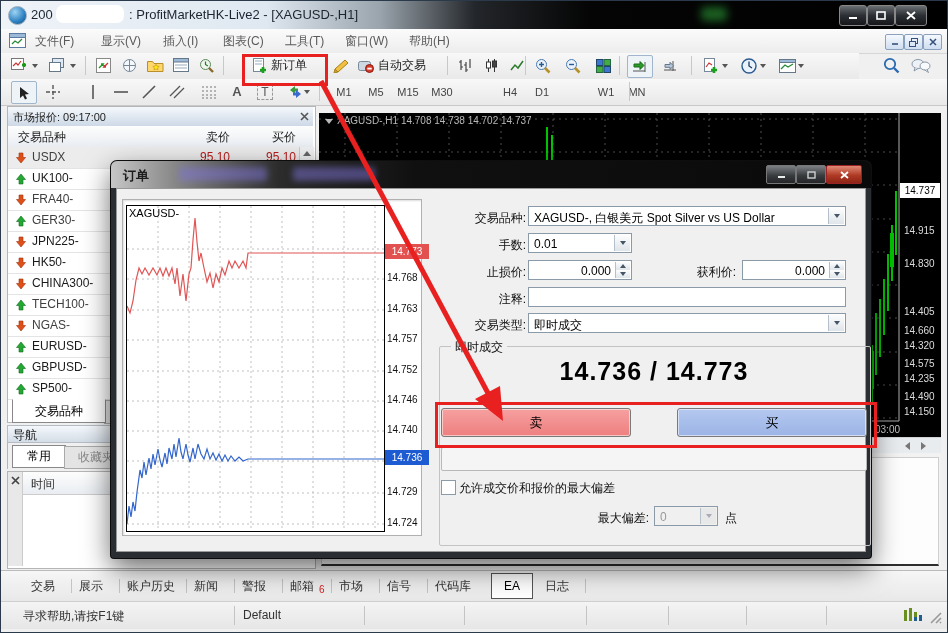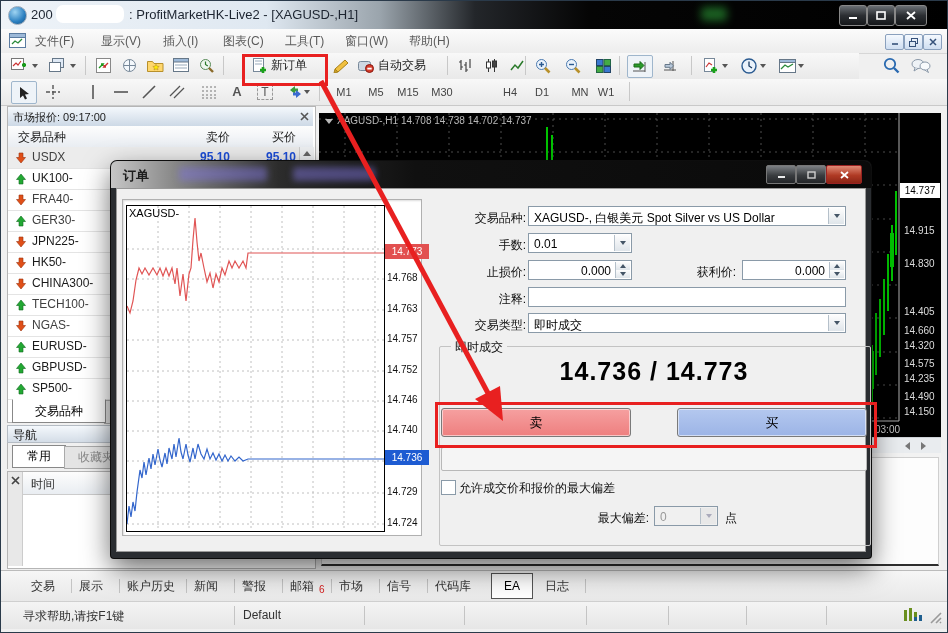--- a/index.html
+++ b/index.html
@@ -42,21 +42,21 @@
 
   
   #mw{left:6px;top:105px;width:307px;height:315px;background:#fff;border:1px solid #b5b5b5;}
   #mw-header{left:0;top:0;width:305px;height:19px;background:linear-gradient(#f4f8fc,#cdd9e6);
     border-bottom:1px solid #b0bcc8;font-size:11px;color:#222;}
   #mw-cols{left:0;top:19px;width:305px;height:21px;background:linear-gradient(#fdfdfd,#e9edf2);border-bottom:1px solid #ccc;}
   .mw-col{top:3px;font-size:12px;color:#222;}
   .mwrow{left:0;width:291px;height:21px;border-bottom:1px solid #e4e4e4;}
   .sym{position:absolute;left:24px;top:3px;font-size:12px;color:#1a1a1a;}
   .sym.muted{color:#404040;}
-  .price{position:absolute;top:3px;font-size:12px;color:#1d4ed8;text-align:right;width:70px;font-weight:bold;}
+  .price{position:absolute;top:3px;font-size:12px;color:#b91c1c;text-align:right;width:70px;}
   .mw-scroll{left:291px;top:40px;width:14px;height:274px;background:#eef0f2;border-left:1px solid #ccc;}
   .tri-up{width:0;height:0;border-left:4px solid transparent;border-right:4px solid transparent;border-bottom:5px solid #666;}
   .mw-tab{top:0;height:22px;font-size:12px;display:flex;align-items:center;justify-content:center;}
   .panel-head{background:linear-gradient(#f4f8fc,#d4dde7);border:1px solid #b5bcc4;font-size:12px;color:#222;}
   .nav-tab{height:21px;font-size:12px;display:flex;align-items:center;justify-content:center;}
 
   
   #chart{left:318px;top:112px;width:622px;height:324px;background:#000;}
   #chart-legend{left:6px;top:2px;font-size:10px;color:#b8b8b8;}
   .plabel{position:absolute;left:585px;width:35px;font-size:10px;color:#dcdcdc;}
@@ -414,21 +414,21 @@
       </div>
     <div class="abs tsep" style="left:318px;"></div>
     <div class="abs tf" style="left:328px;">M1</div>
     <div class="abs tf" style="left:360px;">M5</div>
     <div class="abs tf" style="left:392px;">M15</div>
     <div class="abs tf" style="left:426px;">M30</div>
     <div class="abs tf active" style="left:460px;">H1</div>
     <div class="abs tf" style="left:494px;">H4</div>
     <div class="abs tf" style="left:526px;">D1</div>
     <div class="abs tf" style="left:542px;margin-left:48px;">W1</div>
-    <div class="abs tf" style="left:564px;">MN</div>
+    <div class="abs tf" style="left:621px;">MN</div>
     <div class="abs tsep" style="left:628px;"></div>
   </div>
 
   <div class="abs" id="chart">
     <svg class="abs" style="left:0;top:0;" width="622" height="324">
       <g stroke="#4e4e4e" stroke-width="1" stroke-dasharray="2,4">
         <line x1="0" y1="6" x2="580" y2="6"></line>
           <line x1="0" y1="39" x2="580" y2="39"></line>
         <line x1="0" y1="72" x2="580" y2="72"></line>
           <line x1="0" y1="106" x2="580" y2="106"></line>

